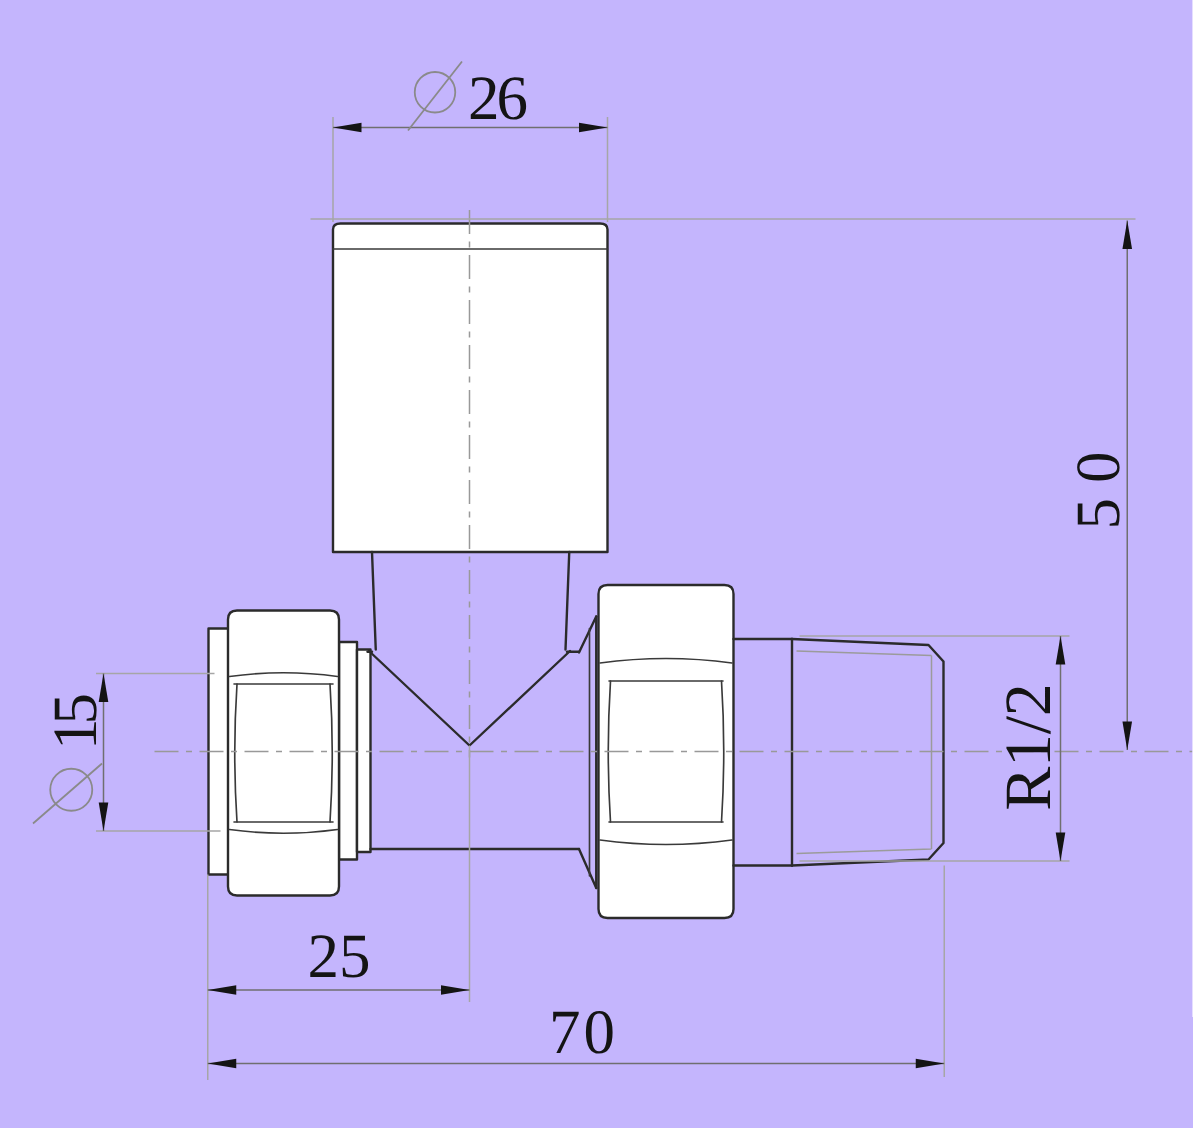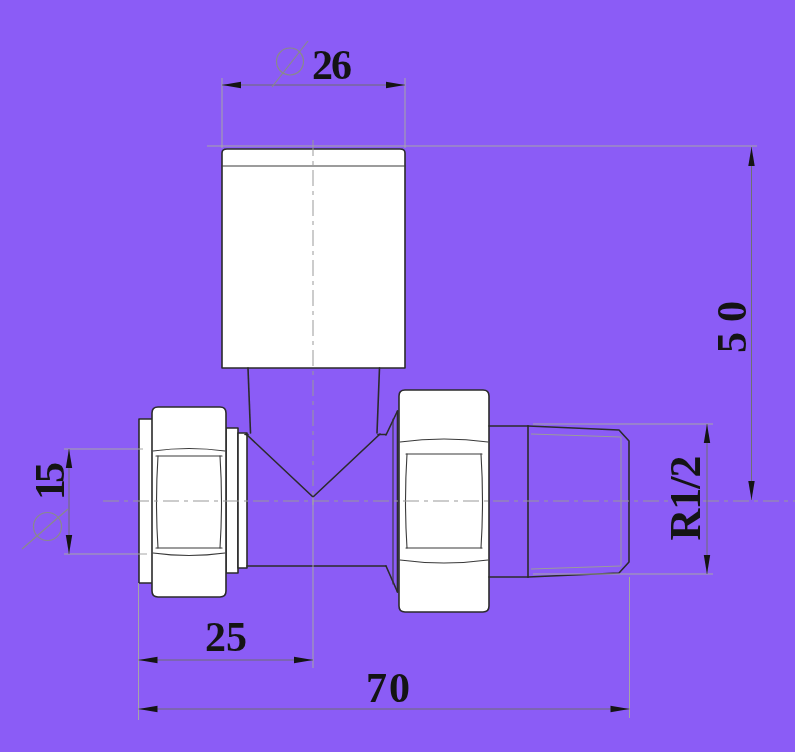--- a/index.html
+++ b/index.html
@@ -3,24 +3,23 @@
 <meta charset="utf-8">
 <style>
   html, body {
     margin: 0;
     padding: 0;
     background: #ffffff;
   }
   .sheet {
     width: 795px;
     height: 752px;
-    background: #8b5cf6;
+    background: #c4b5fd;
     position: relative;
     overflow: hidden;
-    font-weight: bold;
   }
   svg { display: block; }
   .outline     { stroke: #2b2b2b; stroke-width: 1.6; fill: none; stroke-linejoin: round; stroke-linecap: round; }
   .outline-f   { stroke: #2b2b2b; stroke-width: 1.6; fill: #ffffff; stroke-linejoin: round; }
   .detail      { stroke: #3a3a3a; stroke-width: 1.1; fill: none; stroke-linecap: round; }
   .thin        { stroke: #9b9b9b; stroke-width: 1;   fill: none; }
   .ext         { stroke: #a6a6a6; stroke-width: 1;   fill: none; }
   .dimline     { stroke: #6f6f6f; stroke-width: 1;   fill: none; }
   .centerline  { stroke: #999999; stroke-width: 1;   fill: none; stroke-dasharray: 16 5 4 5; }
   .arrow       { fill: #141414; stroke: none; }

